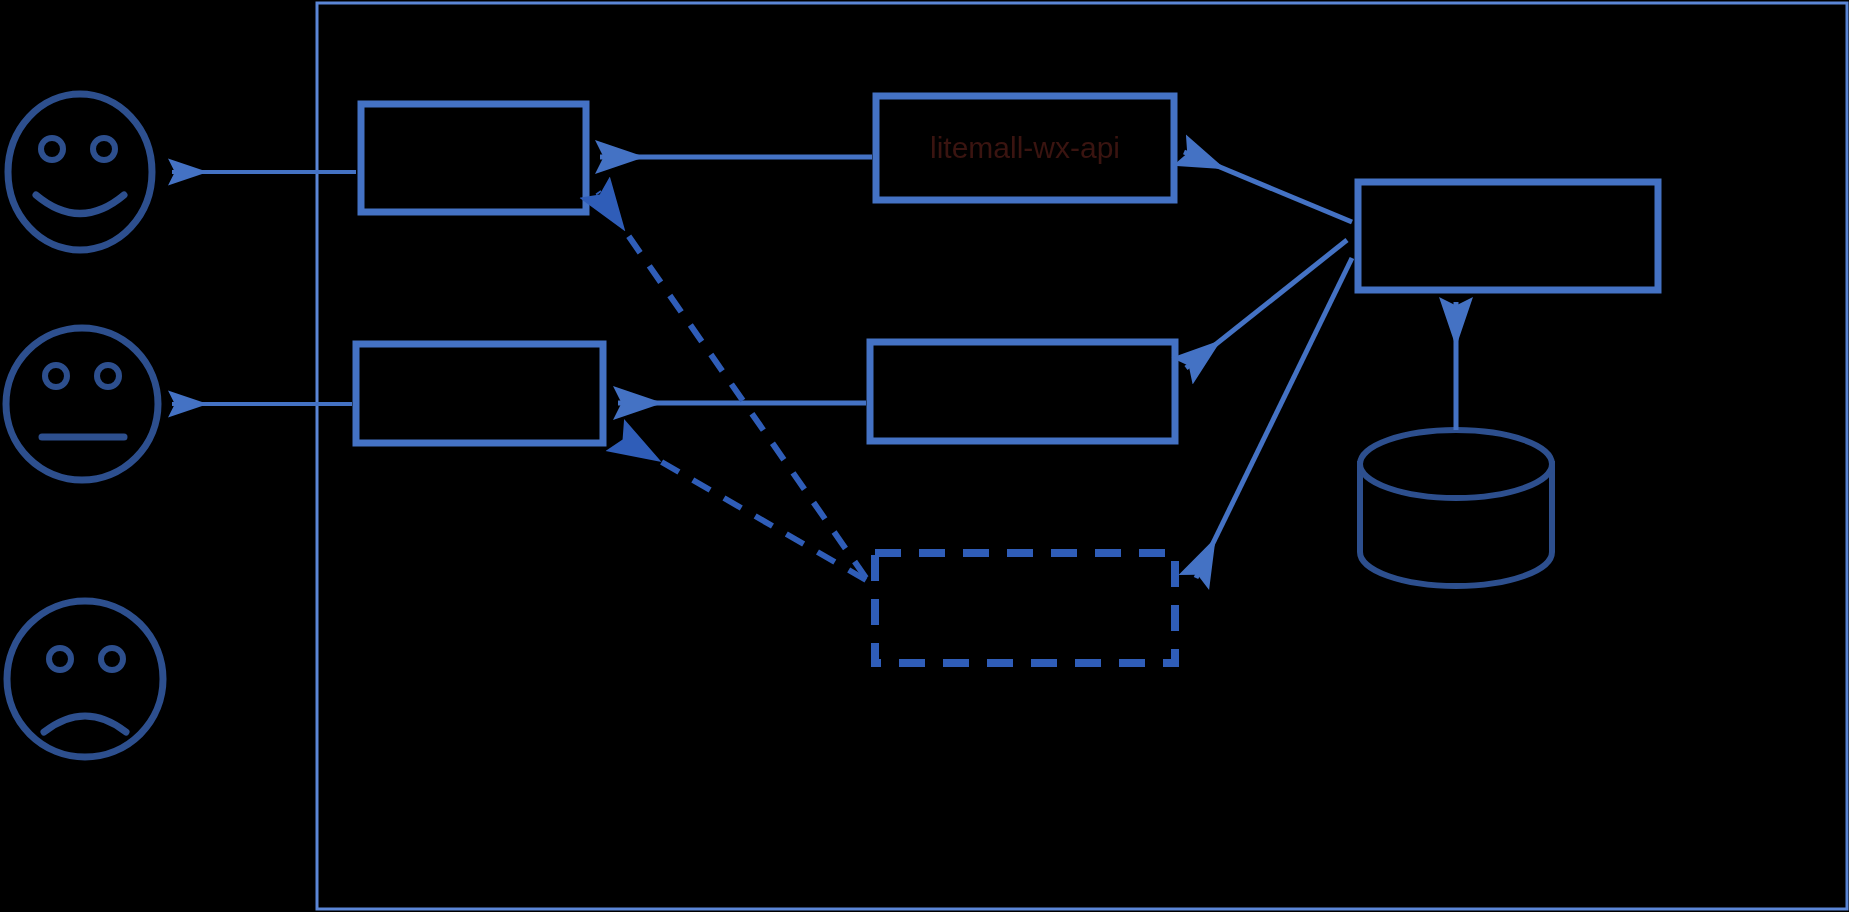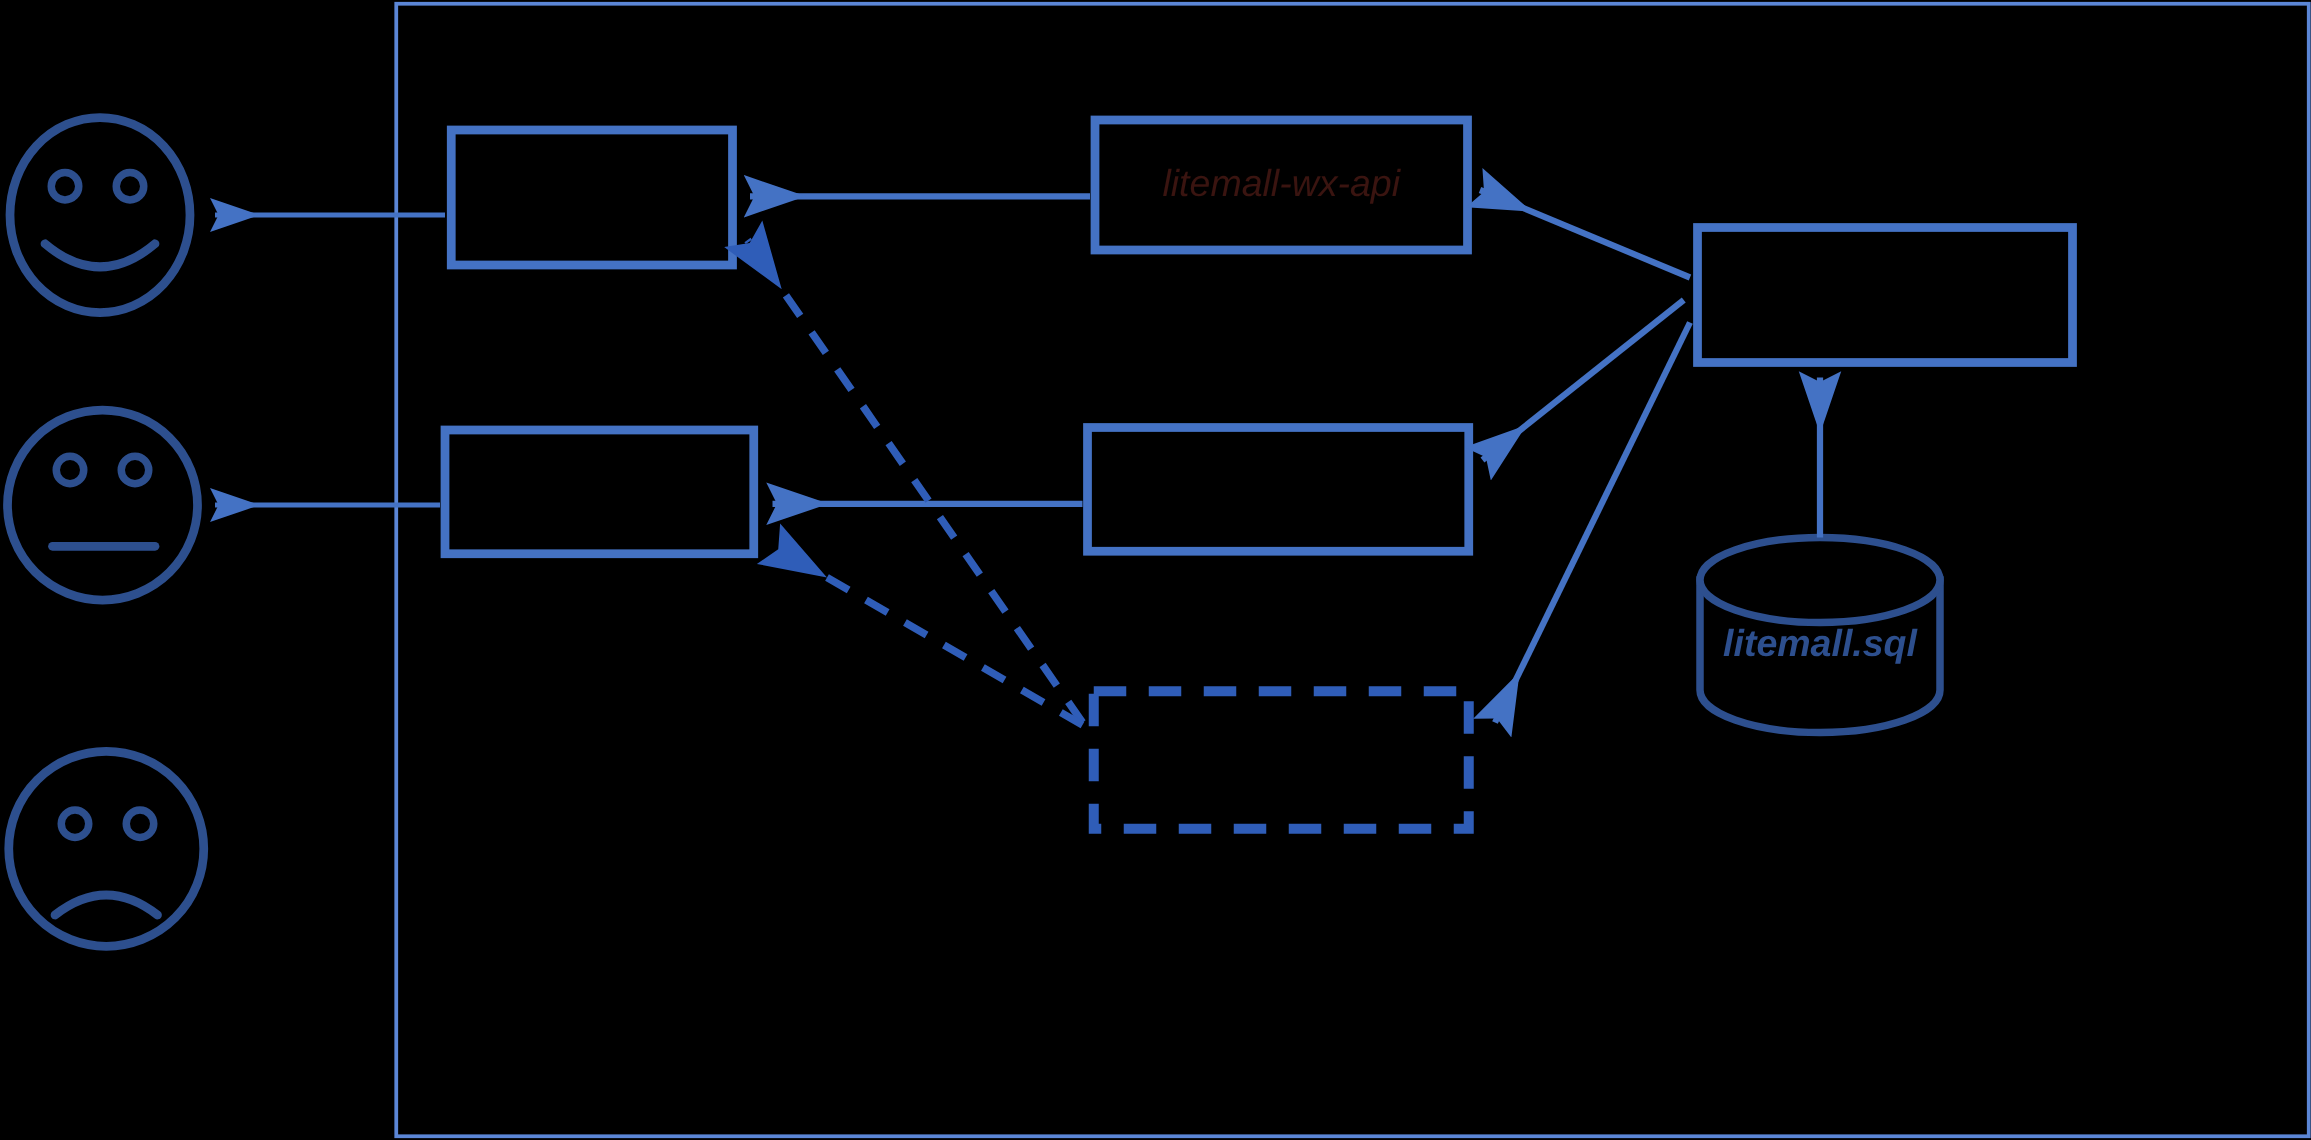--- a/index.html
+++ b/index.html
@@ -1,17 +1,17 @@
 <!DOCTYPE html>
 <html><head>
 <meta charset="utf-8">
 <style>
   html,body{margin:0;padding:0;background:#000;}
   body{width:1849px;height:912px;overflow:hidden;font-family:"Liberation Sans",sans-serif;}
-  #stage{position:relative;width:1674px;height:912px;background:#000;font-style:italic;}
+  #stage{position:relative;width:1674px;height:912px;background:#000;}
   #stage svg{position:absolute;left:0;top:0;}
   .lbl{position:absolute;display:flex;align-items:center;justify-content:center;
        text-align:center;pointer-events:none;white-space:pre;}
 </style>
 </head>
 <body>
 
 <div id="stage">
 
   <svg width="1849" height="912" viewBox="0 0 1849 912">
@@ -98,16 +98,14 @@
 
   <div class="lbl" style="left:870px;top:342px;width:305px;height:99px;
               color:#3a1410;font-size:27px;"></div>
 
   <div class="lbl" style="left:875px;top:553px;width:300px;height:110px;
               color:#3a1410;font-size:27px;"></div>
 
   <div class="lbl" style="left:1358px;top:182px;width:300px;height:108px;
               color:#3a1410;font-size:27px;"></div>
 
-  <div class="lbl" style="left:1360px;top:495px;width:192px;height:42px;
-              color:#2d4f8e;font-size:30px;font-weight:bold;">litemall.sql</div>
 
 </div>
 
 </body></html>

